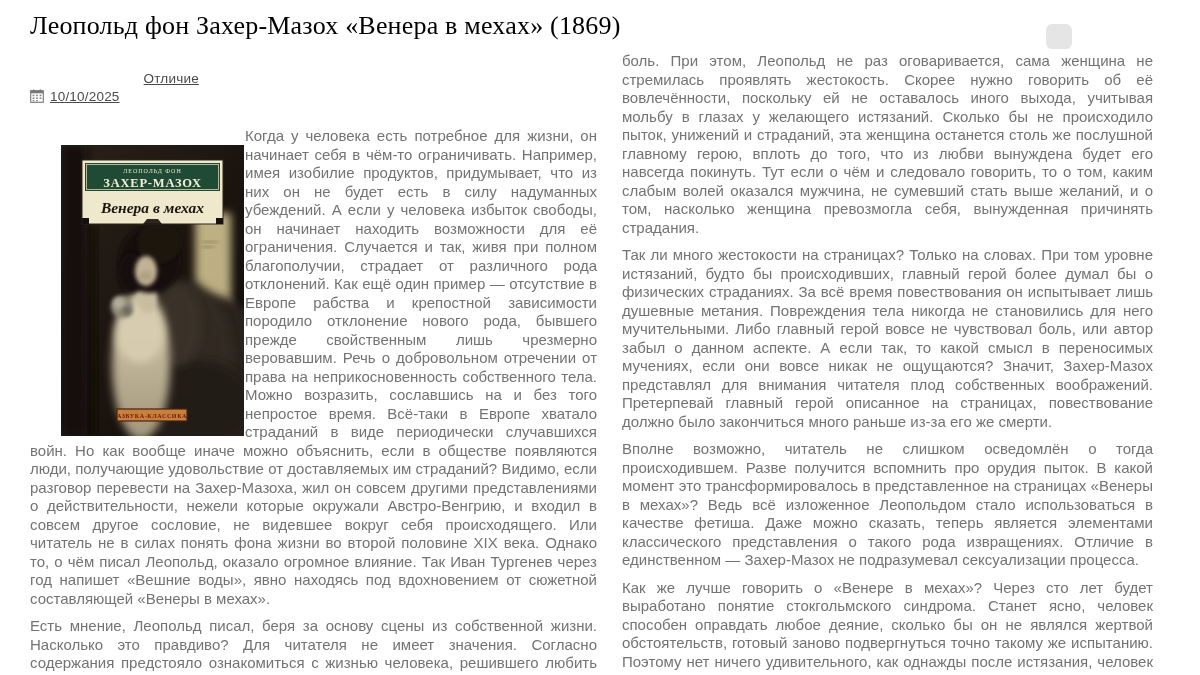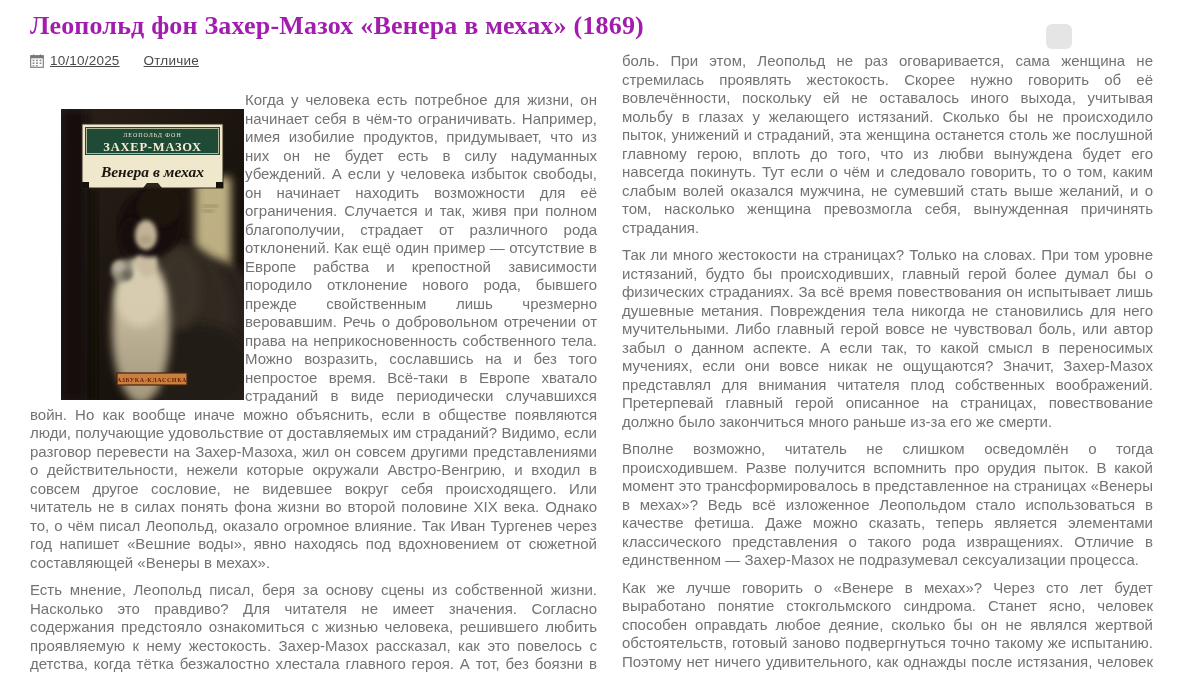--- a/index.html
+++ b/index.html
@@ -7,22 +7,22 @@
   body {
     width:1200px; height:675px; overflow:hidden;
     background:#ffffff;
     font-family:"Liberation Sans", sans-serif;
     position:relative;
   }
   .page { padding:0 28px 0 30px; }
 
   h1.post-title {
     font-family:"Liberation Serif", serif;
-    font-weight:700;
-    color:#a21caf;
+    font-weight:400;
+    color:#000000;
     font-size:26px;
     line-height:1.2;
     margin:10px 0 8px 0;
     letter-spacing:0.2px;
   }
 
   .columns { display:flex; gap:25px; align-items:flex-start; }
   .col { }
   .col1 { width:567px; }
   .col2 { width:531px; padding-top:3px; }
@@ -33,21 +33,21 @@
     font-size:15px;
     line-height:18.5px;
     color:#737373;
   }
 
   .meta {
     display:flex; align-items:center; gap:24px;
     font-size:13.5px; color:#4a4a4a;
     margin:4px 0 23px 0;
   }
-  .meta-item { display:inline-flex; align-items:center; }
+  .meta-item { display:inline-flex; align-items:flex-start;margin-top:36px; }
   .meta a {
     color:#4a4a4a; text-decoration:underline; cursor:pointer;
     letter-spacing:0.2px;
   }
   .cal-icon { display:inline-block; width:14px; height:14px; margin-right:6px; }
   .cal-icon svg { display:block; }
 
   figure.cover {
     float:left;
     width:183px; height:291px;

